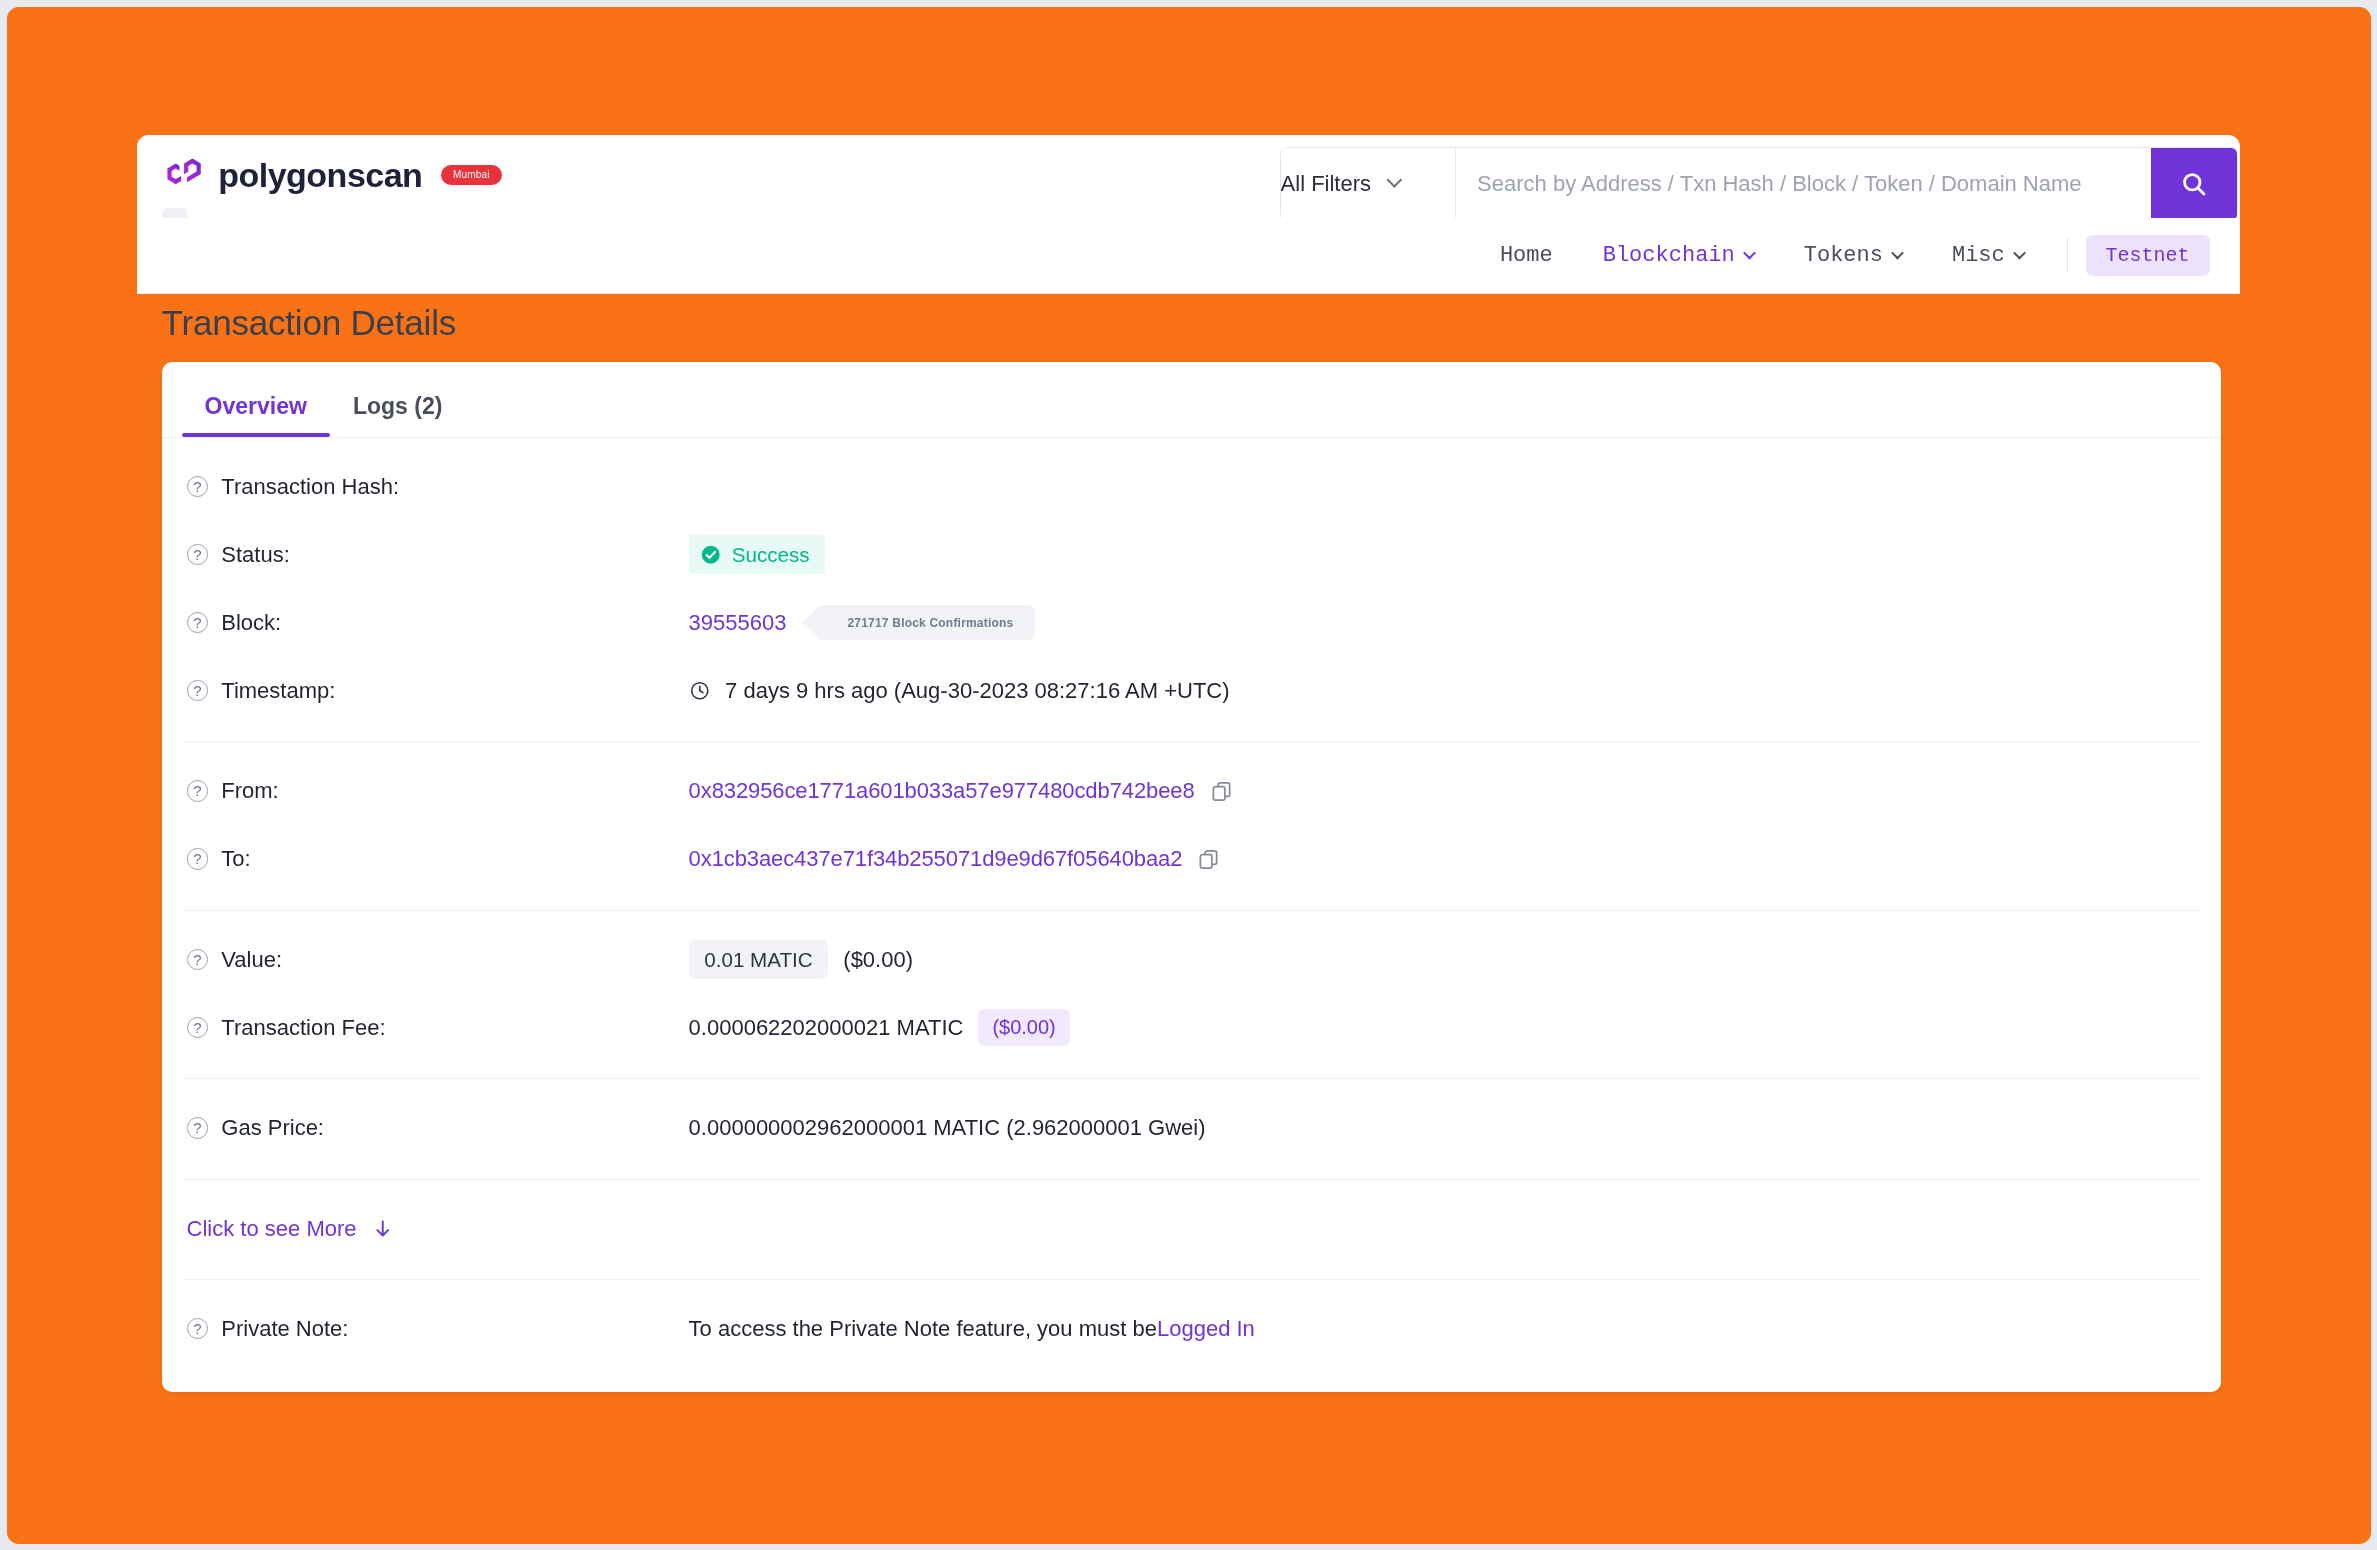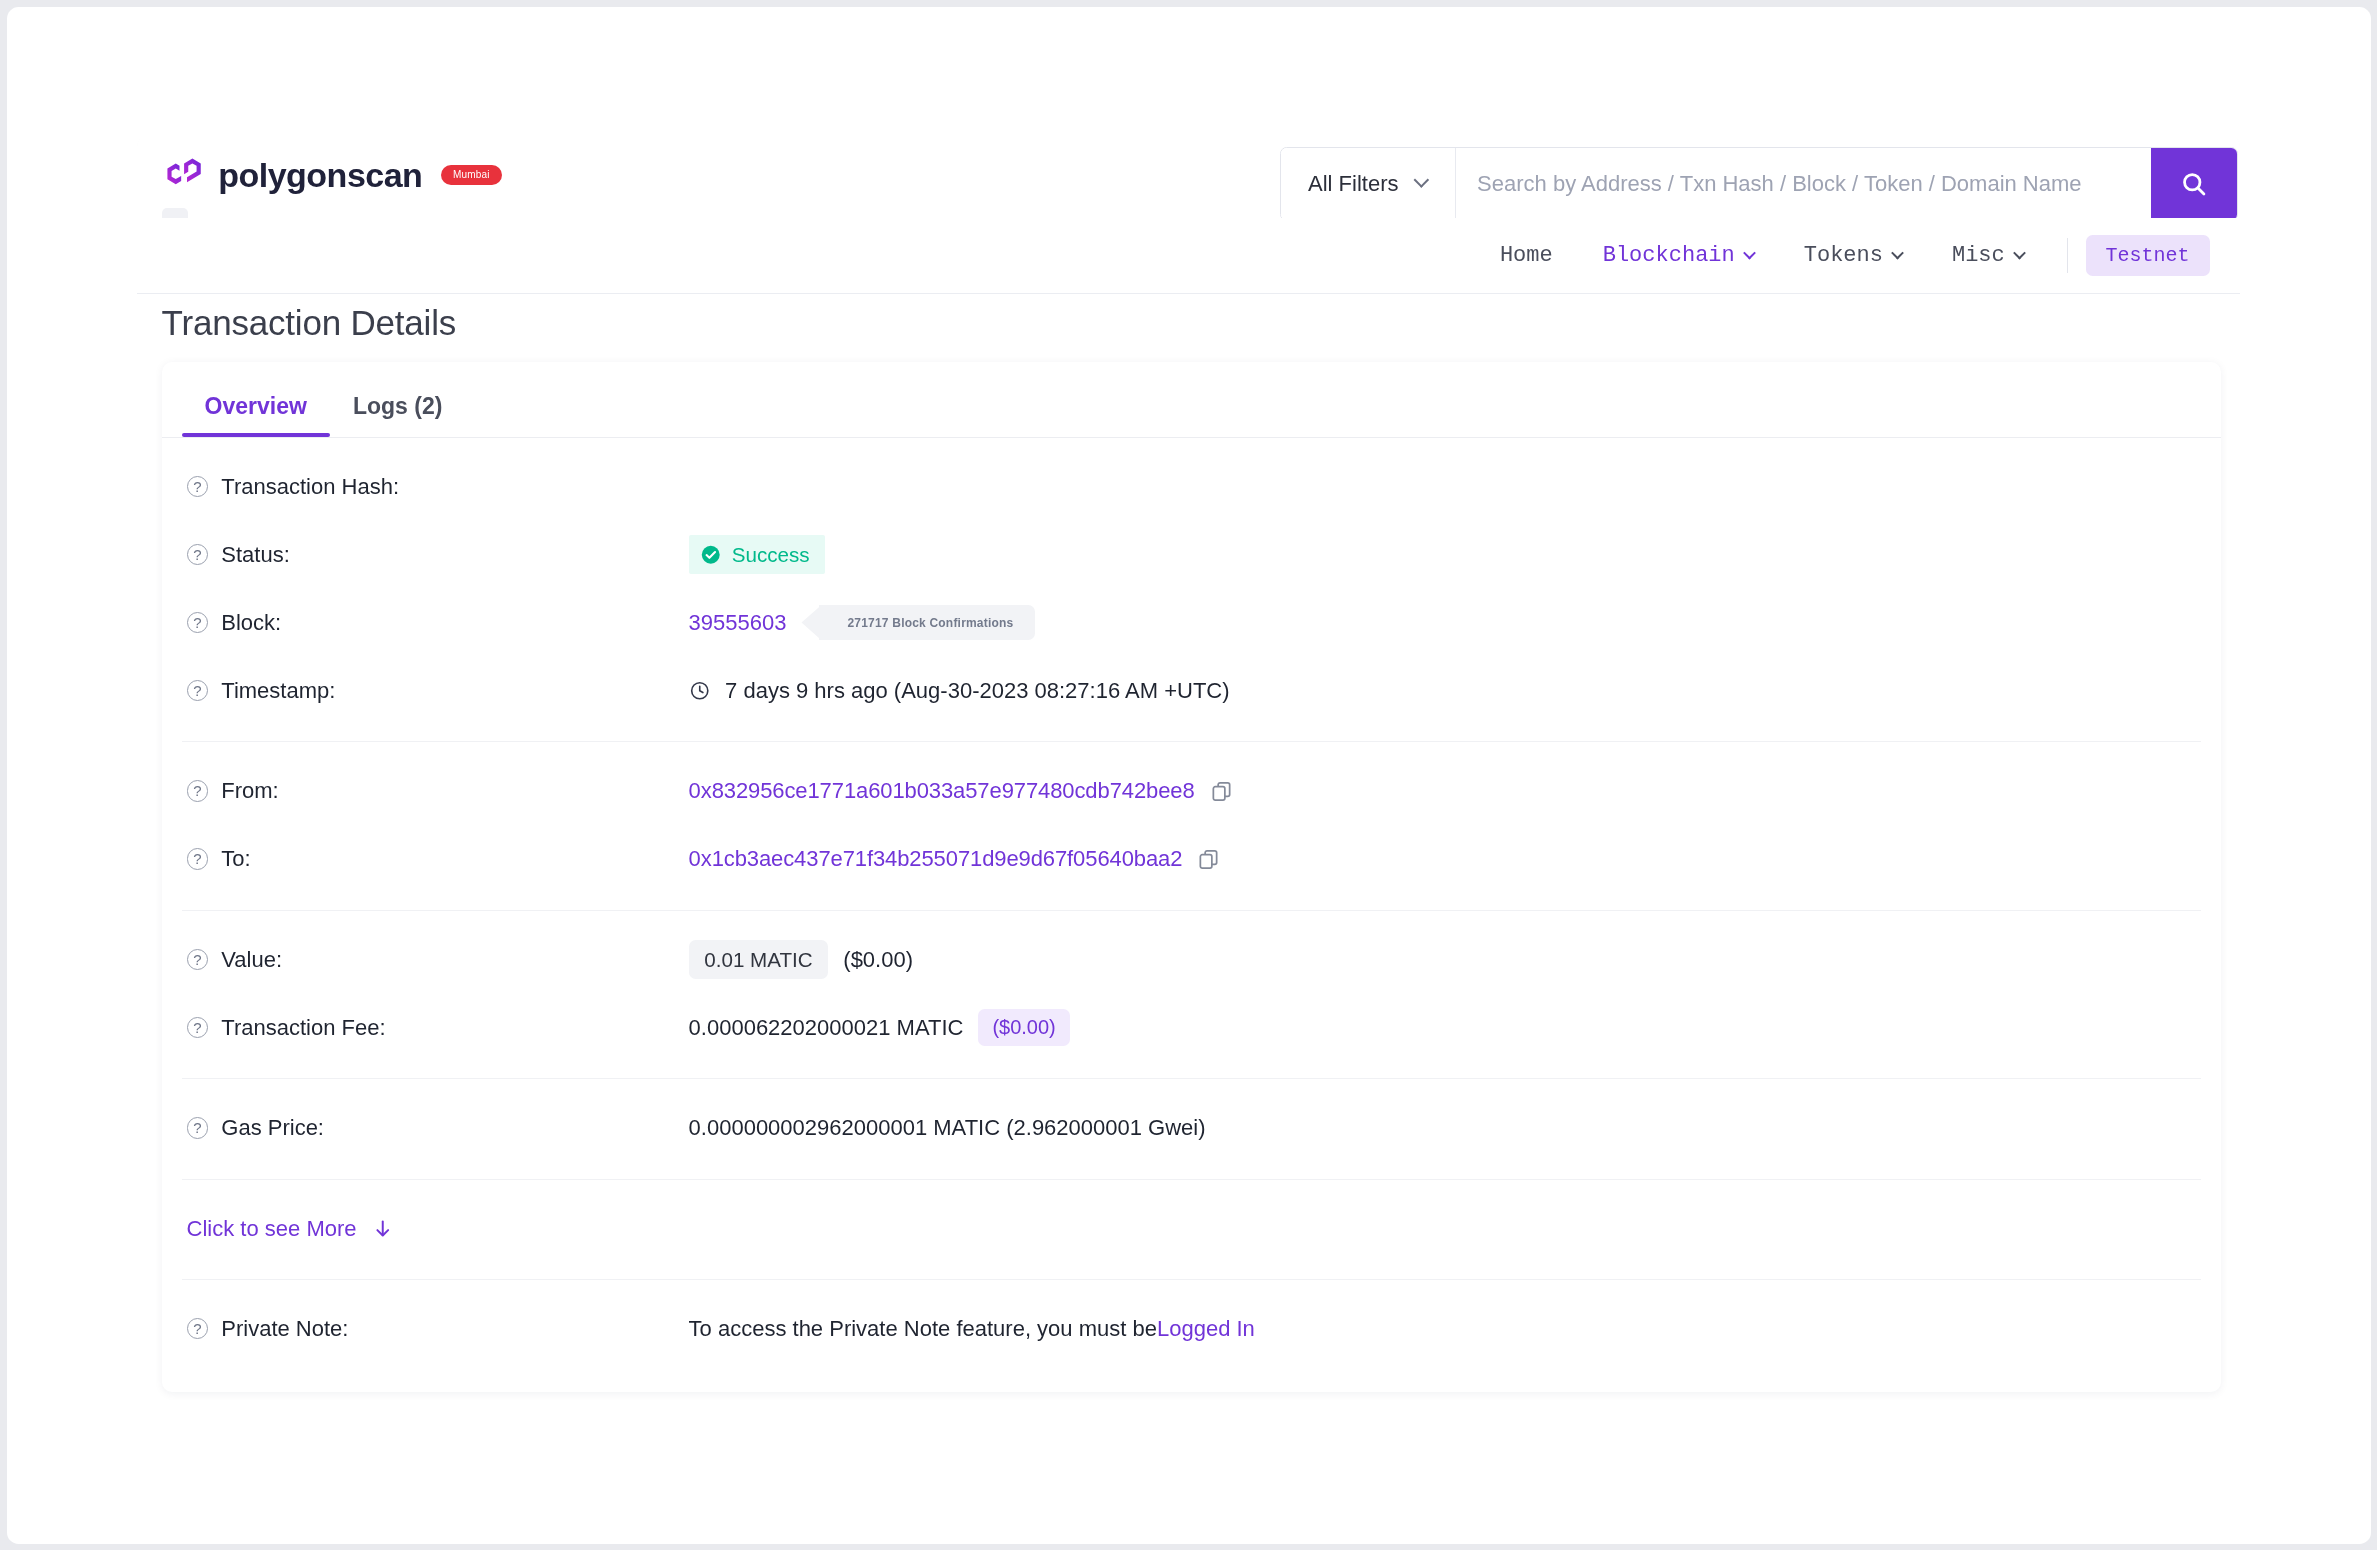--- a/index.html
+++ b/index.html
@@ -5,21 +5,21 @@
   * { box-sizing: border-box; margin: 0; padding: 0; }
   html, body {
     width: 2377px; height: 1550px;
     background: #e9eaee;
     font-family: "Liberation Sans", sans-serif;
     -webkit-font-smoothing: antialiased;
   }
   #viewport {
     position: absolute; left: 6.6px; top: 6.6px;
     width: 2364px; height: 1537px;
-    background: #ffffff;
+    background: #f97316;
     border-radius: 11.6px;
     overflow: hidden;
   }
   
   #header-card {
     position: absolute; left: 130px; top: 128px;
     width: 2103px; height: 122px;
     background: #ffffff;
     border-radius: 11.6px 11.6px 0 0;
     box-shadow: 0 0.8px 0 rgba(0,0,0,0.05);
@@ -38,21 +38,21 @@
     width: 26.4px; height: 15px; background: #f0f1f5; border-radius: 5px;
   }
   
   #search-group {
     position: absolute; left: 1273px; top: 140px;
     width: 958px; height: 74px;
     display: flex; border: 0.8px solid #e3e5ec; border-radius: 6.6px; background: #fff;
     overflow: hidden;
   }
   #filters-btn {
-    width: 175px; display: flex; align-items: center; justify-content: center; gap: 18px;
+    width: 175px; display: flex; align-items: center; gap: 18px;
     font-size: 22px; color: #2c2f3a; border-right: 0.8px solid #e8eaf0; cursor: pointer;
     background: #fff;
   }
   .chev { width: 10.7px; height: 10.7px; border-right: 2.1px solid #6b7080; border-bottom: 2.1px solid #6b7080;
           transform: rotate(45deg) translate(-2.5px,-2.5px); display: inline-block; }
   #search-input {
     flex: 1; border: none; outline: none; font-size: 22px; color: #2c2f3a;
     padding: 0 21.5px; font-family: "Liberation Sans", sans-serif; background: #fff;
   }
   #search-input::placeholder { color: #9ea3b3; }

